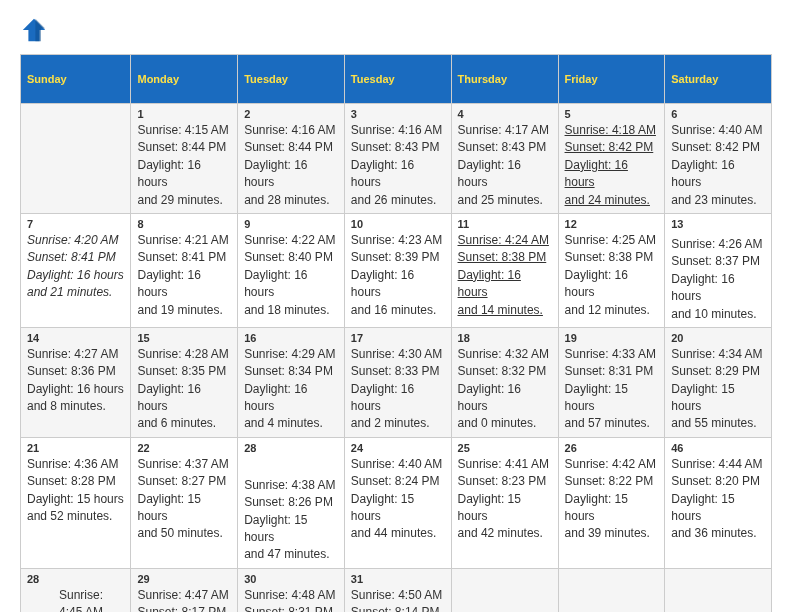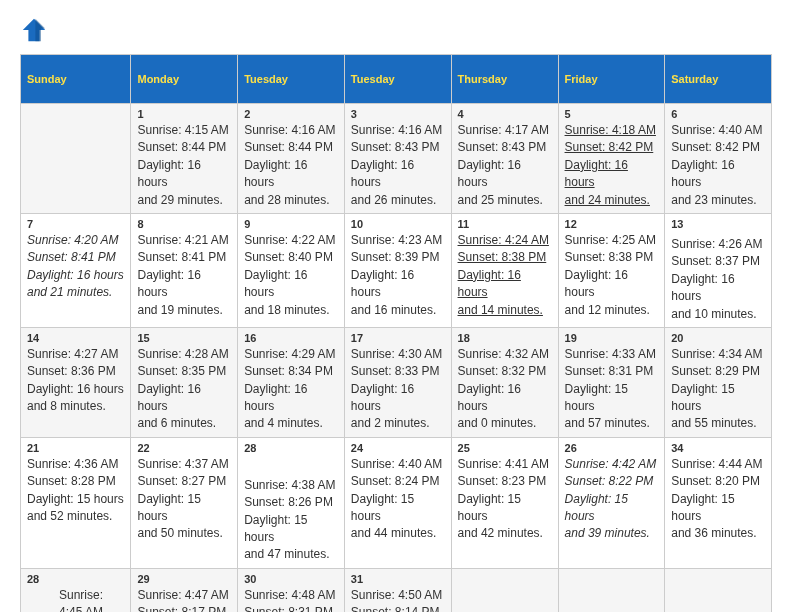--- a/index.html
+++ b/index.html
@@ -315,27 +315,27 @@
           </td>
           <td>
             <span class="day-number">25</span>
             <div class="day-info" style="white-space: pre-line;">Sunrise: 4:41 AM
 Sunset: 8:23 PM
 Daylight: 15 hours
 and 42 minutes.</div>
           </td>
           <td>
             <span class="day-number">26</span>
-            <div class="day-info" style="white-space: pre-line; font-style: italic;">Sunrise: 4:42 AM
+            <div class="day-info" style="white-space: pre-line;">Sunrise: 4:42 AM
 Sunset: 8:22 PM
 Daylight: 15 hours
 and 39 minutes.</div>
           </td>
           <td>
-            <span class="day-number">34</span>
+            <span class="day-number">46</span>
             <div class="day-info" style="white-space: pre-line;">Sunrise: 4:44 AM
 Sunset: 8:20 PM
 Daylight: 15 hours
 and 36 minutes.</div>
           </td>
         </tr>
         <tr>
           <td>
             <span class="day-number">28</span>
             <div class="day-info" style="white-space: pre-line; margin-left: 32px;">Sunrise: 4:45 AM

